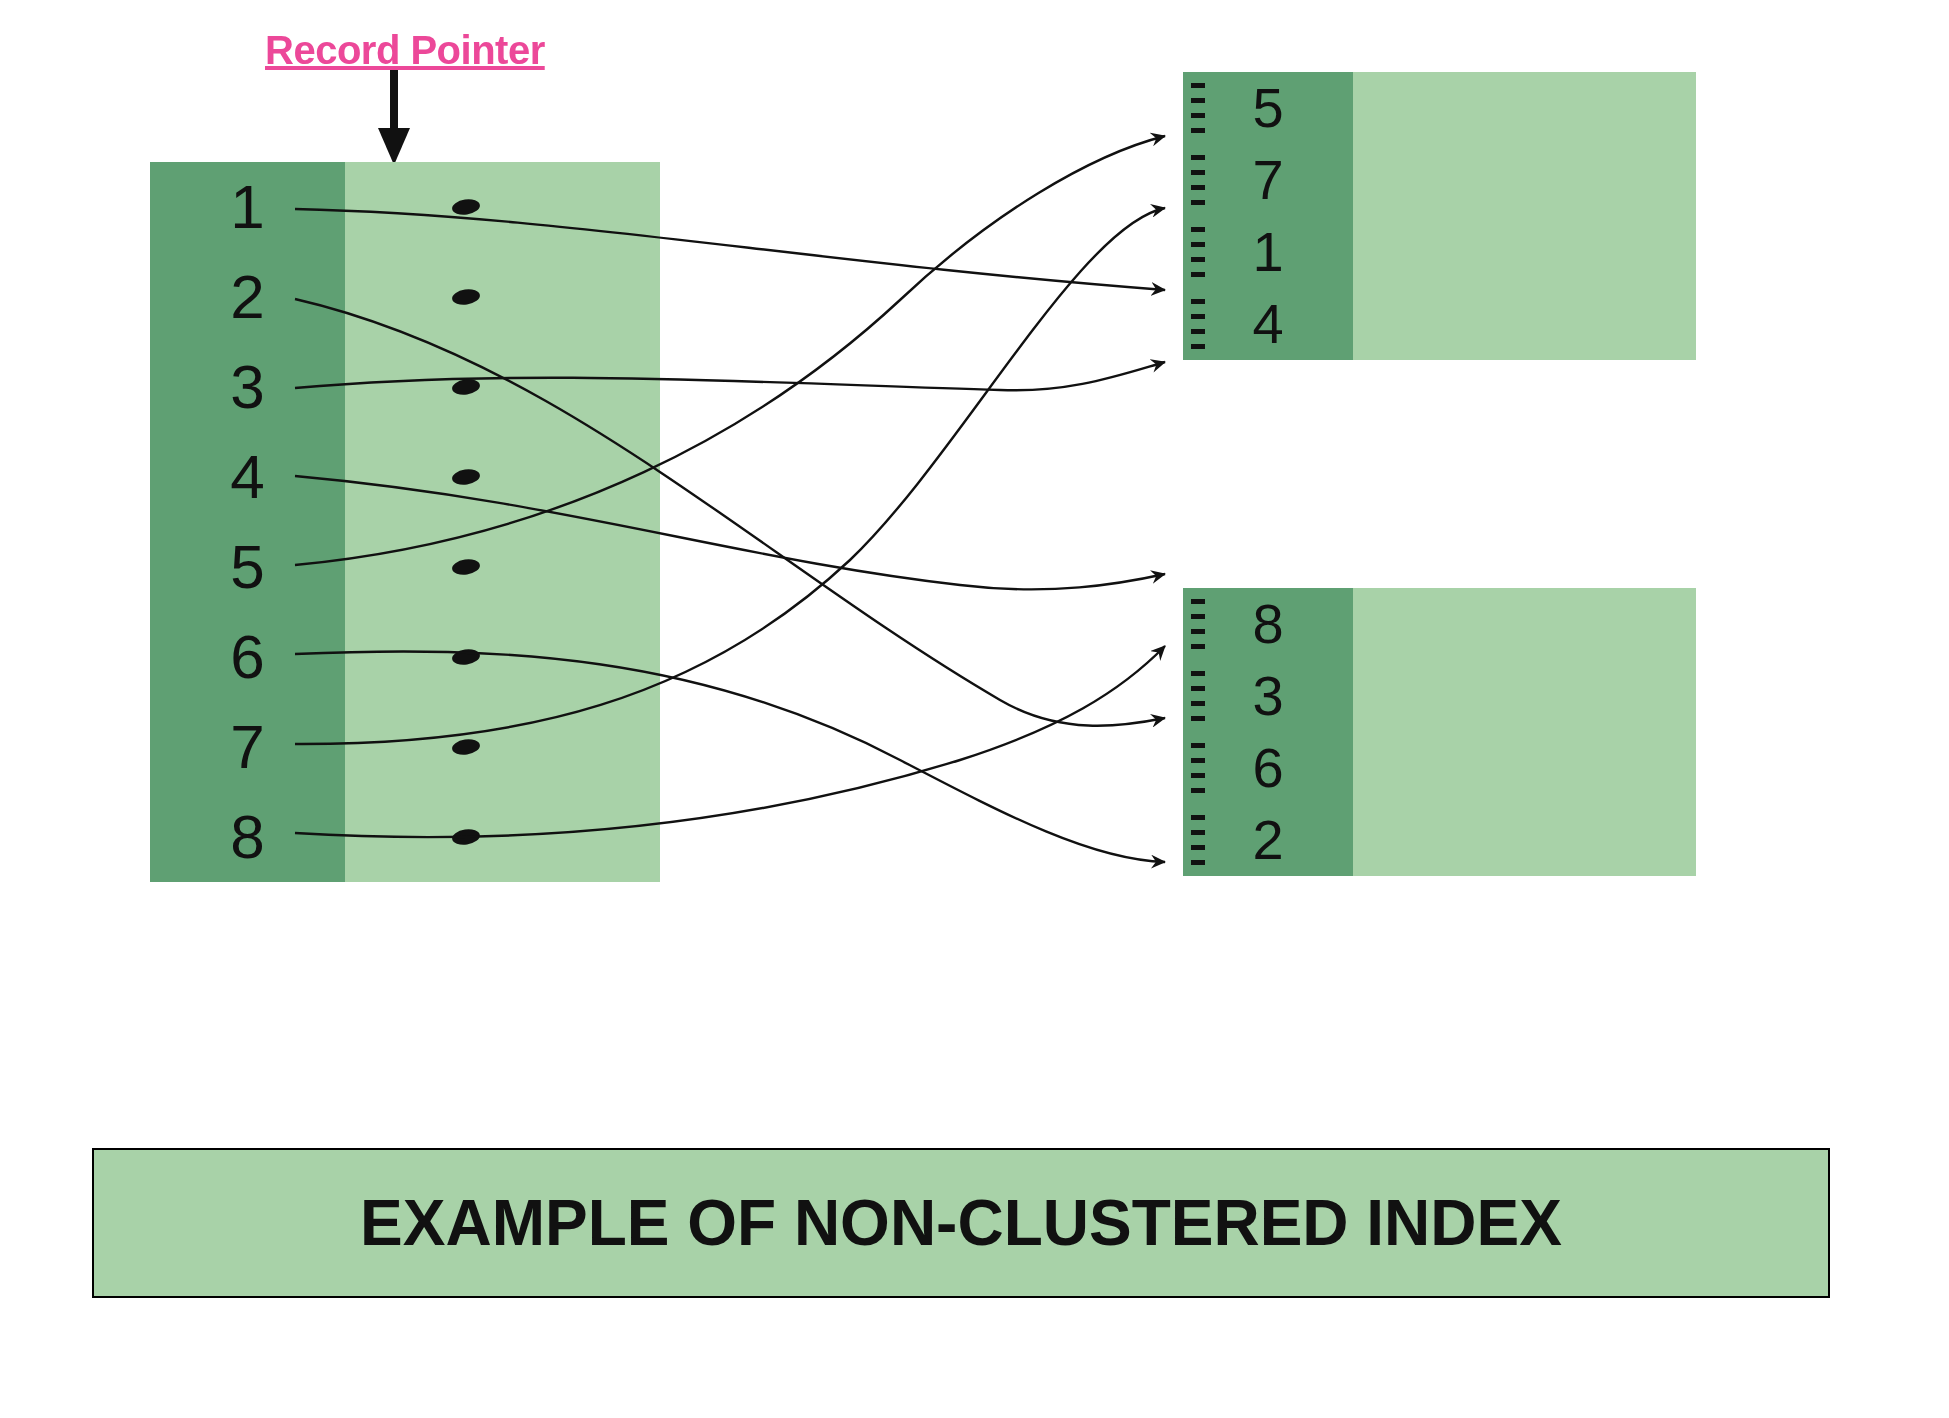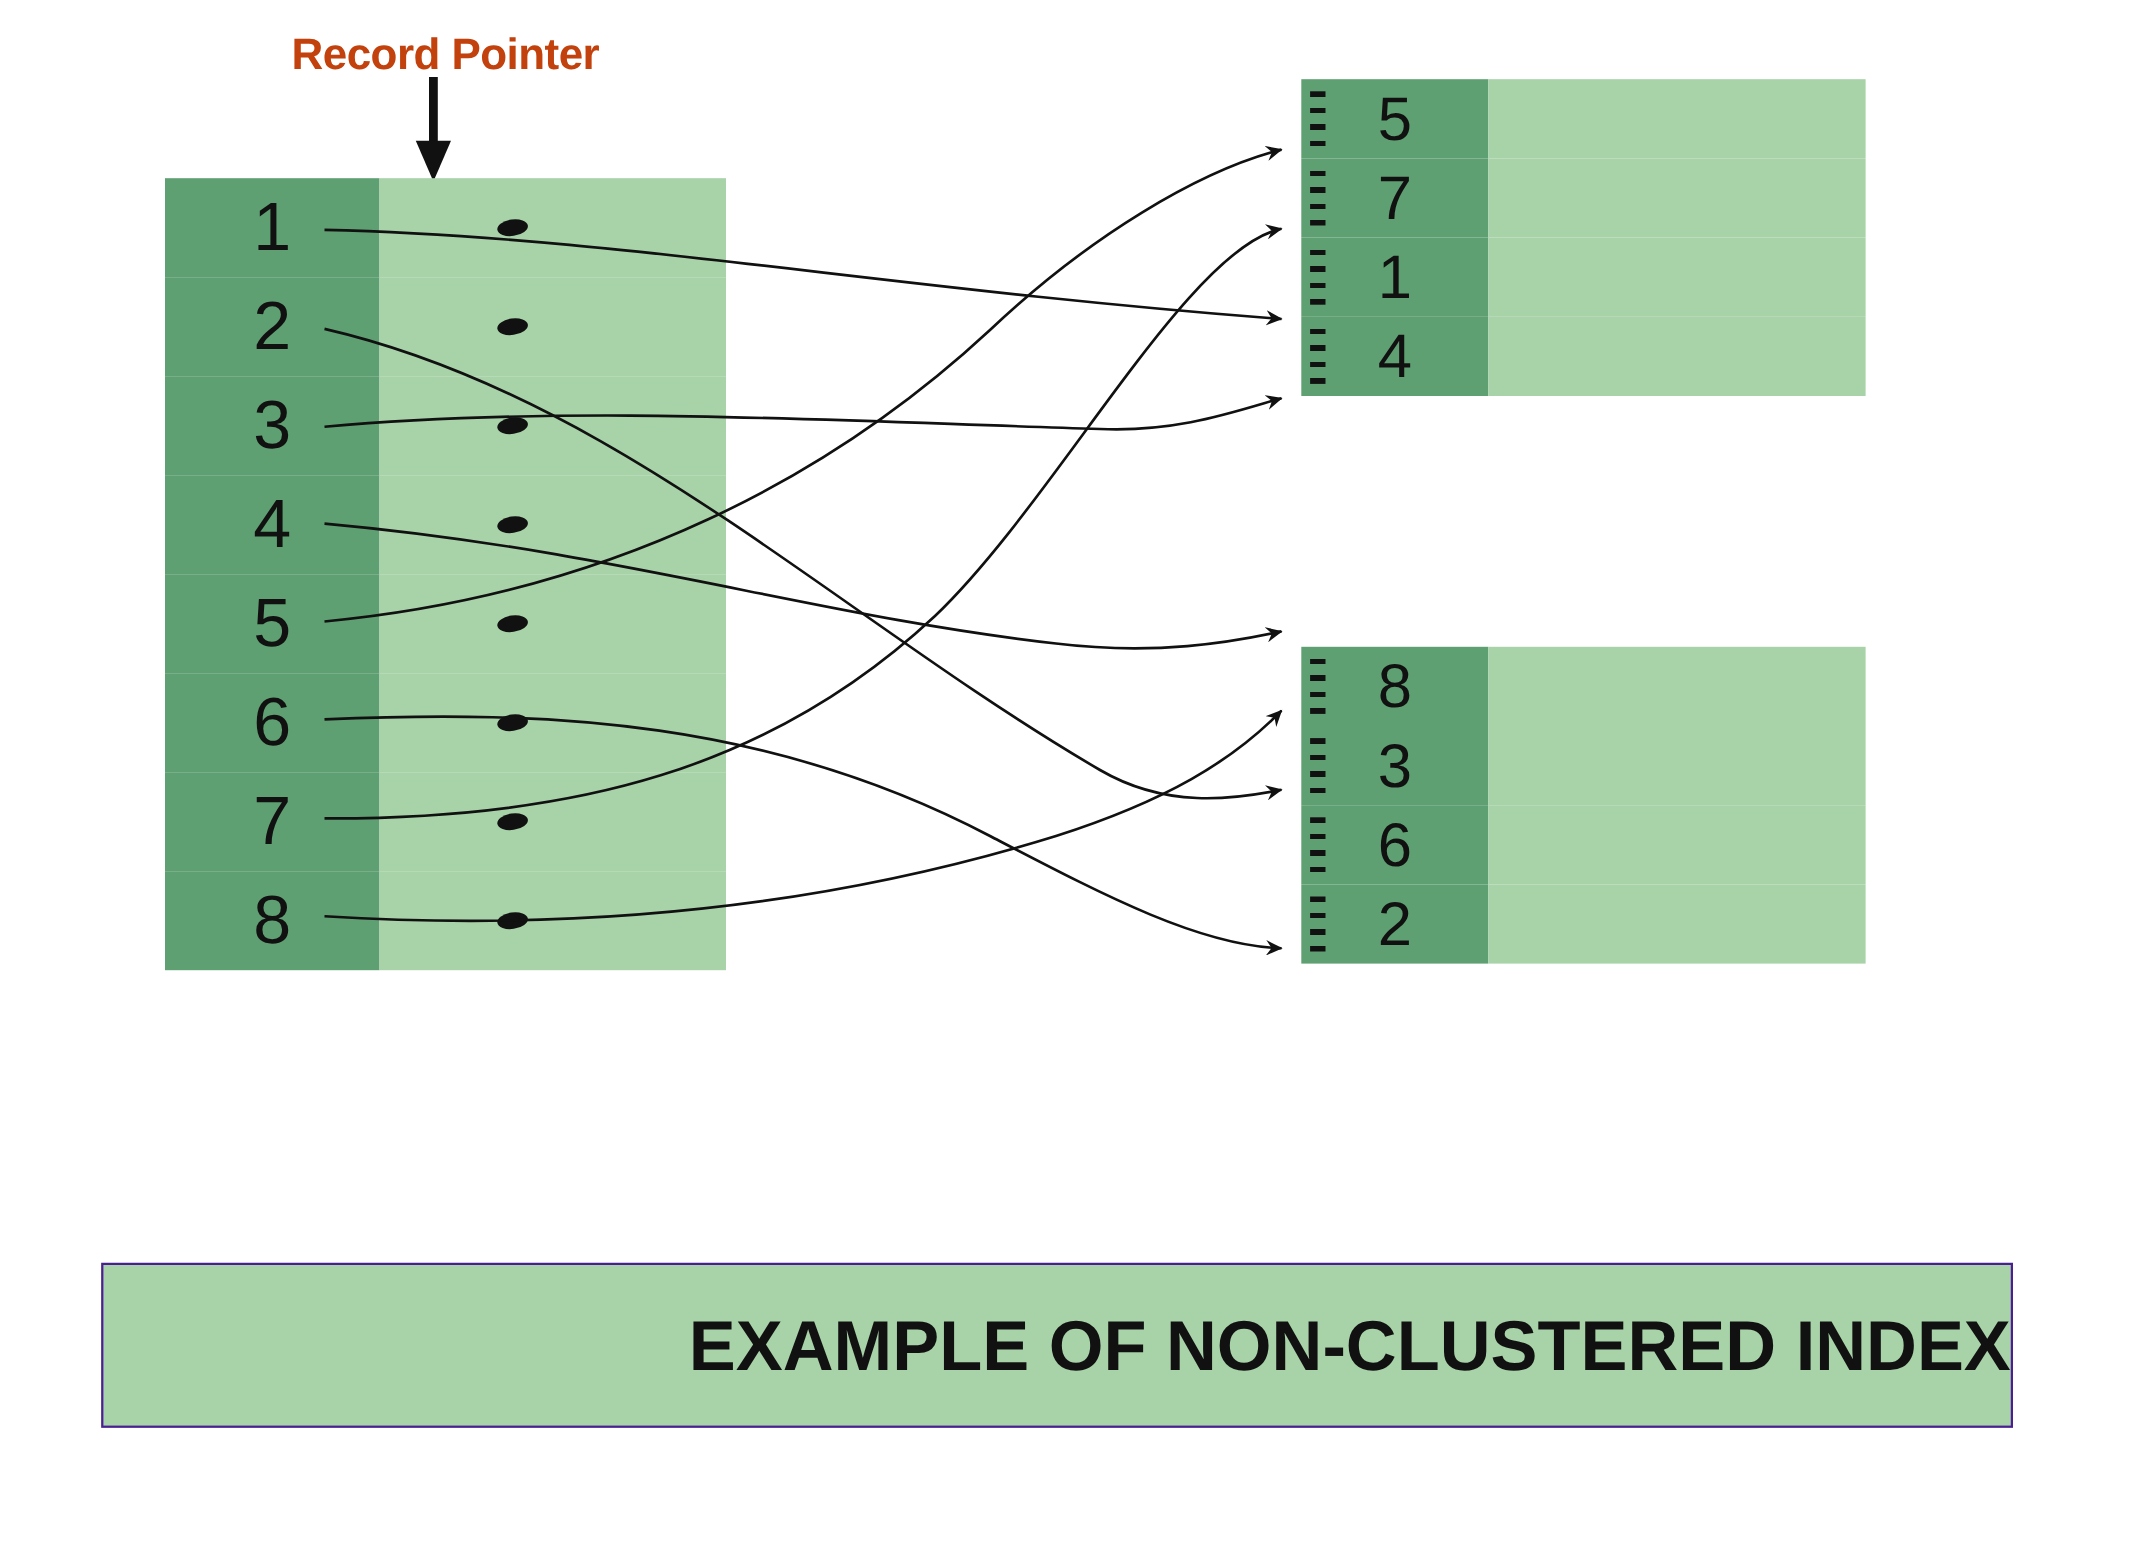--- a/index.html
+++ b/index.html
@@ -101,23 +101,24 @@
         transparent 5px, transparent 15px);
   }
 
   
   #record-pointer-label {
     position: absolute;
     left: 265px;
     top: 28px;
     font-size: 40px;
     font-weight: 700;
-    color: #c2410c;
+    color: #ec4899;
     white-space: nowrap;
     letter-spacing: -0.5px;
+    text-decoration: underline;
   }
   #record-pointer-arrow {
     position: absolute;
     left: 372px;
     top: 70px;
     width: 44px;
     height: 95px;
   }
 
   
@@ -130,25 +131,25 @@
   }
 
   
   #caption-bar {
     position: absolute;
     left: 92px;
     top: 1148px;
     width: 1738px;
     height: 150px;
     background: #a8d2a8;
-    border: 2px solid #4c1d95;
+    border: 2px solid #000000;
     box-sizing: border-box;
     display: flex;
     align-items: center;
-    justify-content: flex-end;
+    justify-content: center;
   }
   #caption-text {
     font-size: 64px;
     font-weight: 700;
     color: #111111;
     letter-spacing: 0px;
     white-space: nowrap;
   }
 </style>
 </head>

